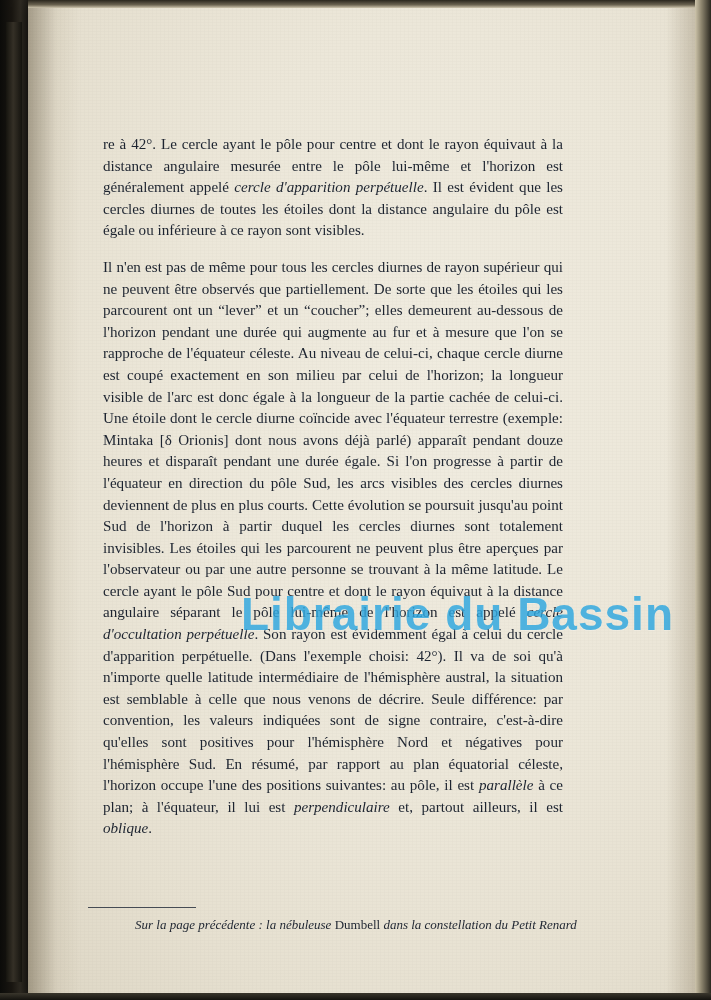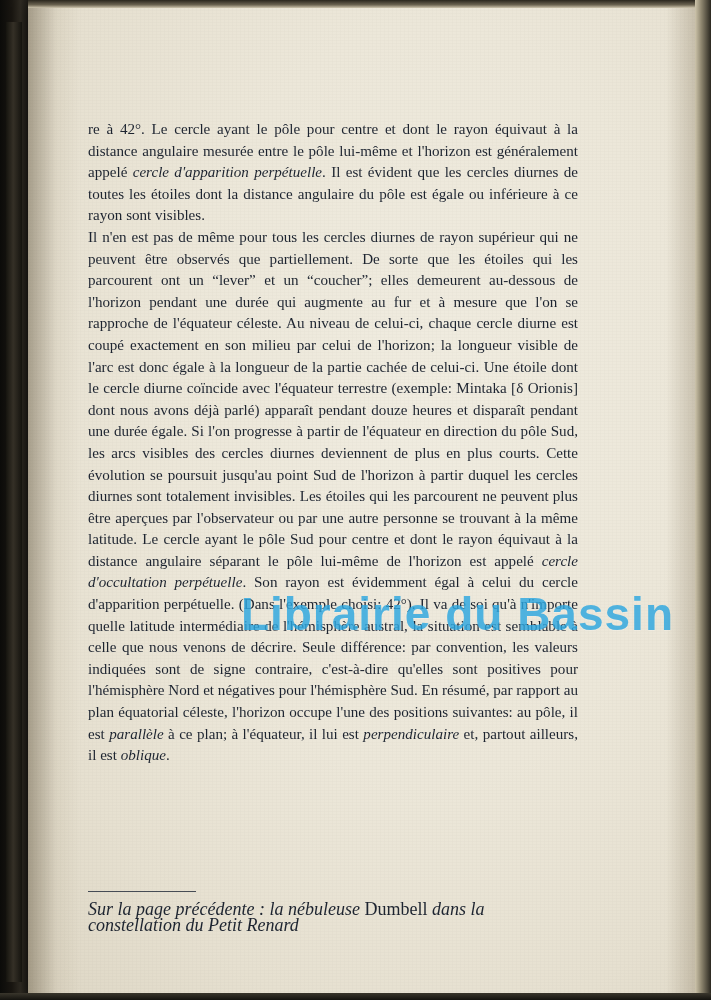--- a/index.html
+++ b/index.html
@@ -99,21 +99,21 @@
     top: 112px;
     width: 490px;
     color: #1d2430;
     font-size: 15.1px;
     line-height: 21.6px;
     text-align: justify;
     text-justify: inter-word;
     font-family: "Liberation Serif", serif;
   }
   .textblock p {
-    margin: 0;
+    margin: 15px;
     text-indent: 0;
   }
   .textblock p + p { margin-top: 0; }
   .it { font-style: italic; }
 
   .section-head {
     margin-top: 26px;
     margin-bottom: 10px;
     font-style: italic;
     font-size: 15.3px;
@@ -133,23 +133,24 @@
     color: #1d2430;
   }
   .footnote-rule {
     width: 108px;
     height: 1px;
     background: #2a3240;
     margin-bottom: 9px;
     opacity: .85;
   }
   .footnote-text {
-    font-size: 18px;
+    font-size: 13px;
     line-height: 16px;
     font-style: italic;
+    margin-left: 47px;
   }
   .footnote-text .up { font-style: normal; }
 
   
   .watermark {
     position: absolute;
     left: 46px;
     top: 580px;
     width: 600px;
     text-align: right;

